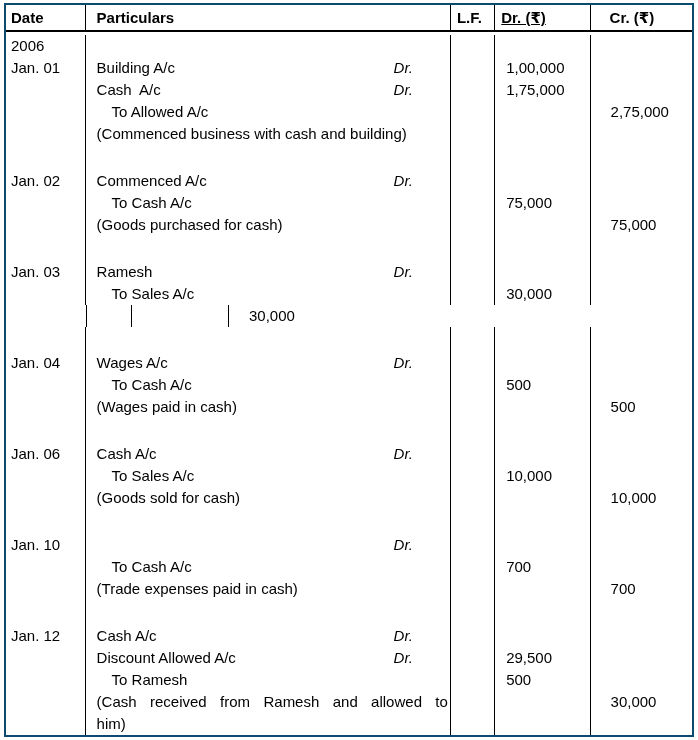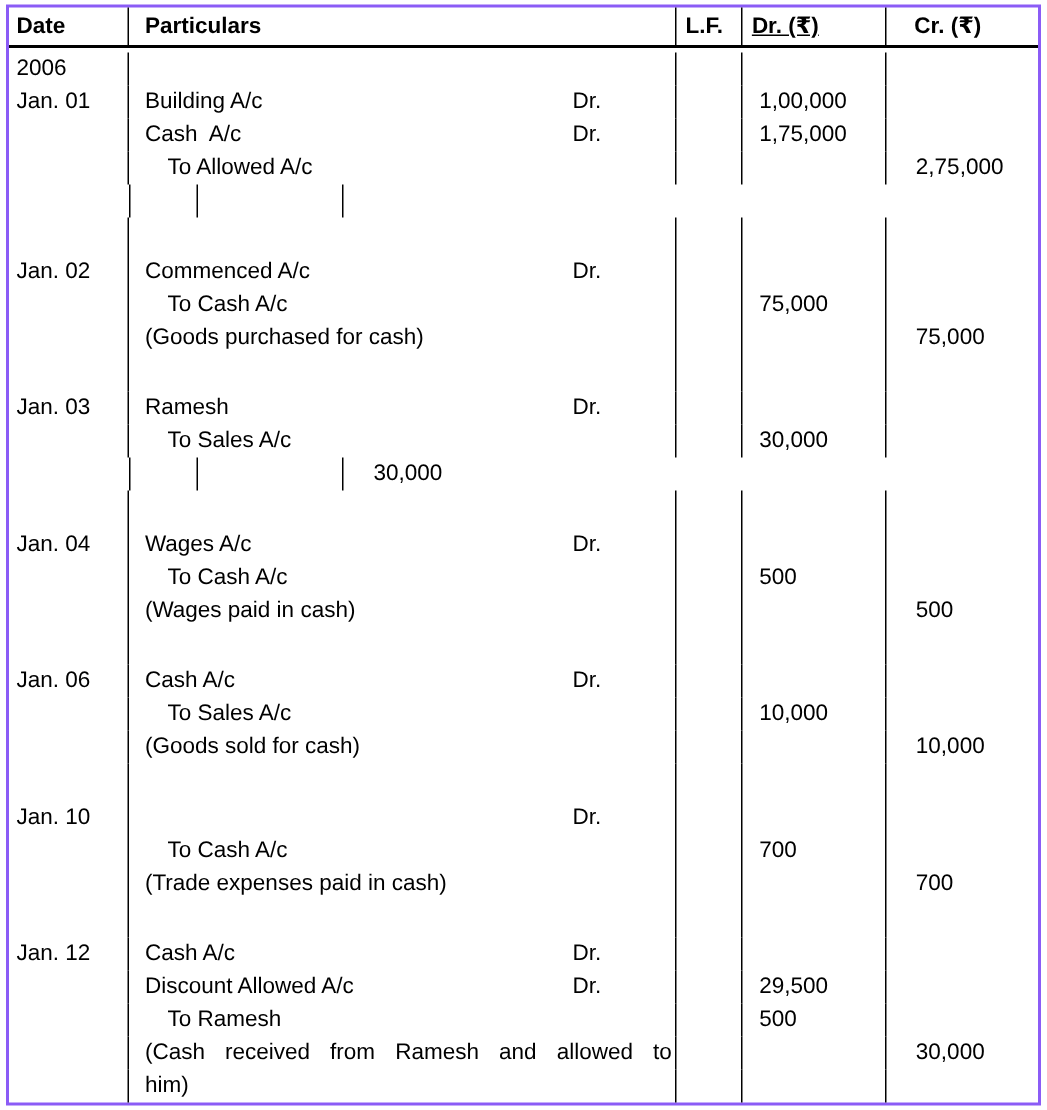--- a/index.html
+++ b/index.html
@@ -7,21 +7,21 @@
     width: 698px; height: 740px;
     background: #ffffff;
     font-family: "Liberation Sans", "DejaVu Sans", sans-serif;
     font-size: 15px;
     color: #000000;
   }
   .table {
     position: absolute;
     left: 4px; top: 3px;
     width: 690px;
-    border: 2px solid #8b5cf6;
+    border: 2px solid #0c4a6e;
     background: #fff;
     box-sizing: border-box;
   }
   .row {
     display: flex;
     height: 22px;
     line-height: 22px;
   }
   .header-row {
     height: 25px;
@@ -47,22 +47,23 @@
   .header-row .c-cr { padding-left: 7px; }
   .indent { margin-left: 15px; }
   .justify {
     display: block;
     white-space: normal;
     text-align: justify;
     text-align-last: justify;
   }
   .drlabel {
     position: absolute;
-    left: 296px;
+    left: 308px;
     top: 0;
+    font-style: italic;
   }
 </style>
 </head>
 <body>
 
 <div class="table">
   <div class="row header-row">
     <div class="cell c-date">Date</div>
     <div class="cell c-part">Particulars</div>
     <div class="cell c-lf">L.F.</div>
@@ -93,20 +94,21 @@
       </div>
       <div class="row">
         <div class="cell c-date"></div>
         <div class="cell c-part"><span class="indent">To Allowed A/c</span></div>
         <div class="cell c-lf"></div>
         <div class="cell c-dr"></div>
         <div class="cell c-cr">2,75,000</div>
       </div>
       <div class="row">
         <div class="cell c-date"></div>
+        <div class="cell c-part"><span class="">(Commenced business with cash and building)</span></div>
         <div class="cell c-lf"></div>
         <div class="cell c-dr"></div>
         <div class="cell c-cr"></div>
       </div>
       <div class="row spacer-row">
         <div class="cell c-date"></div>
         <div class="cell c-part"></div>
         <div class="cell c-lf"></div>
         <div class="cell c-dr"></div>
         <div class="cell c-cr"></div>

